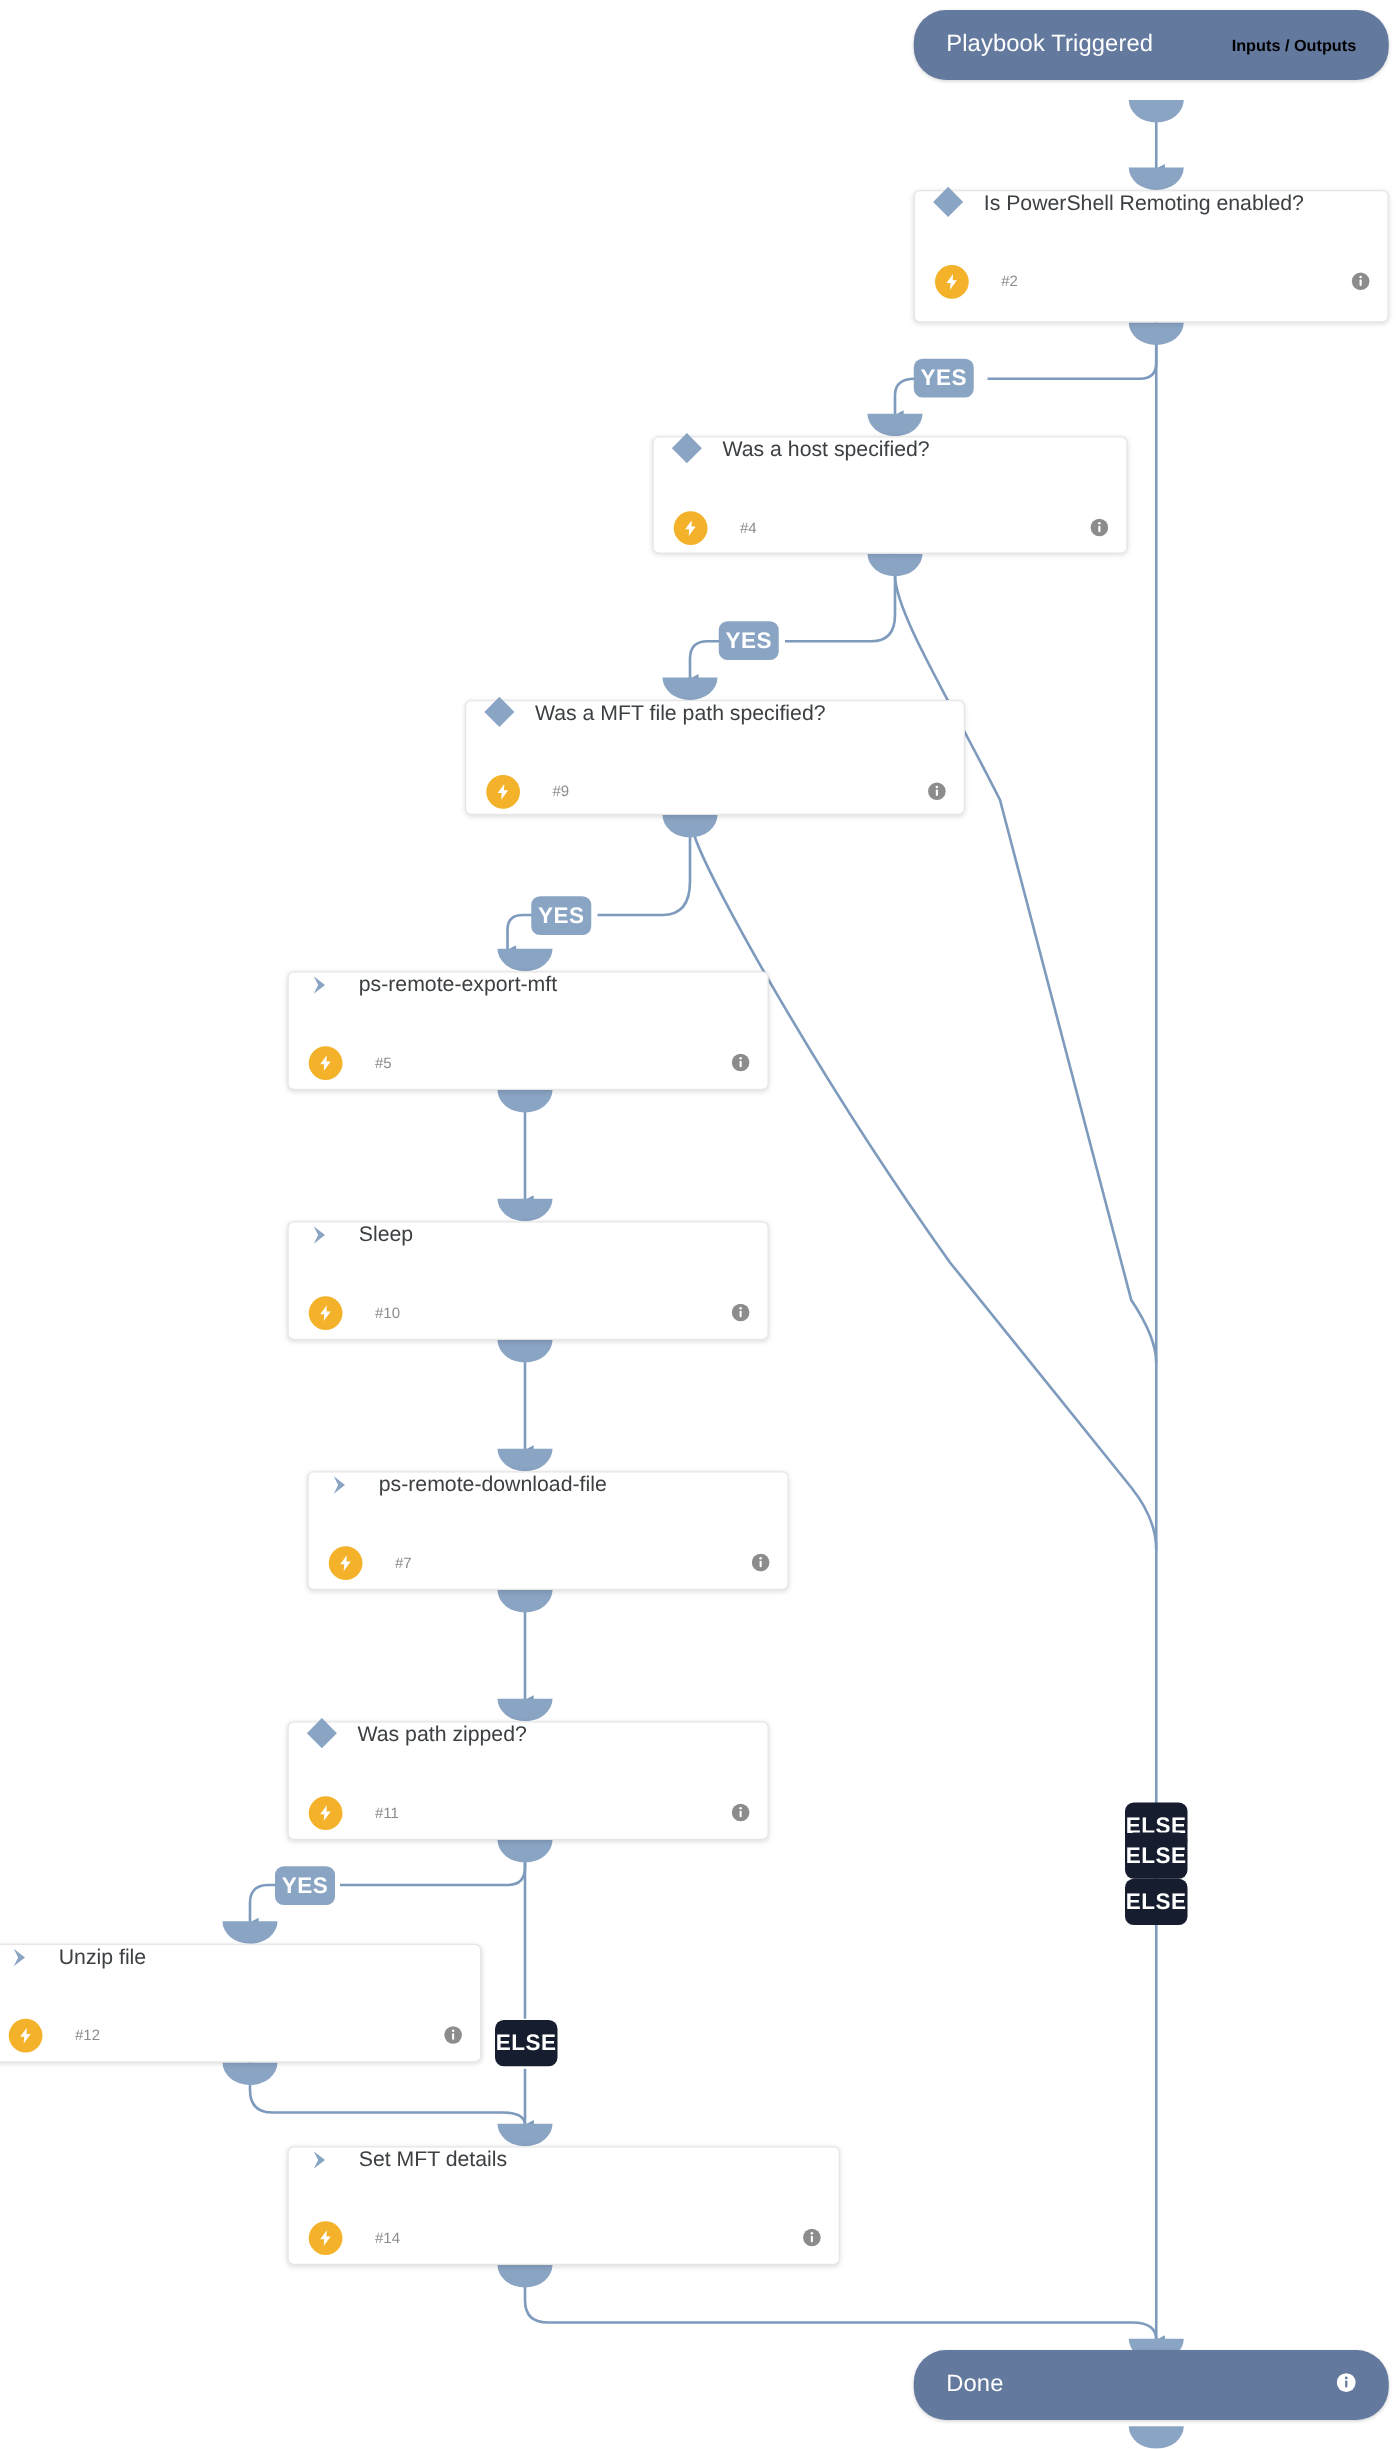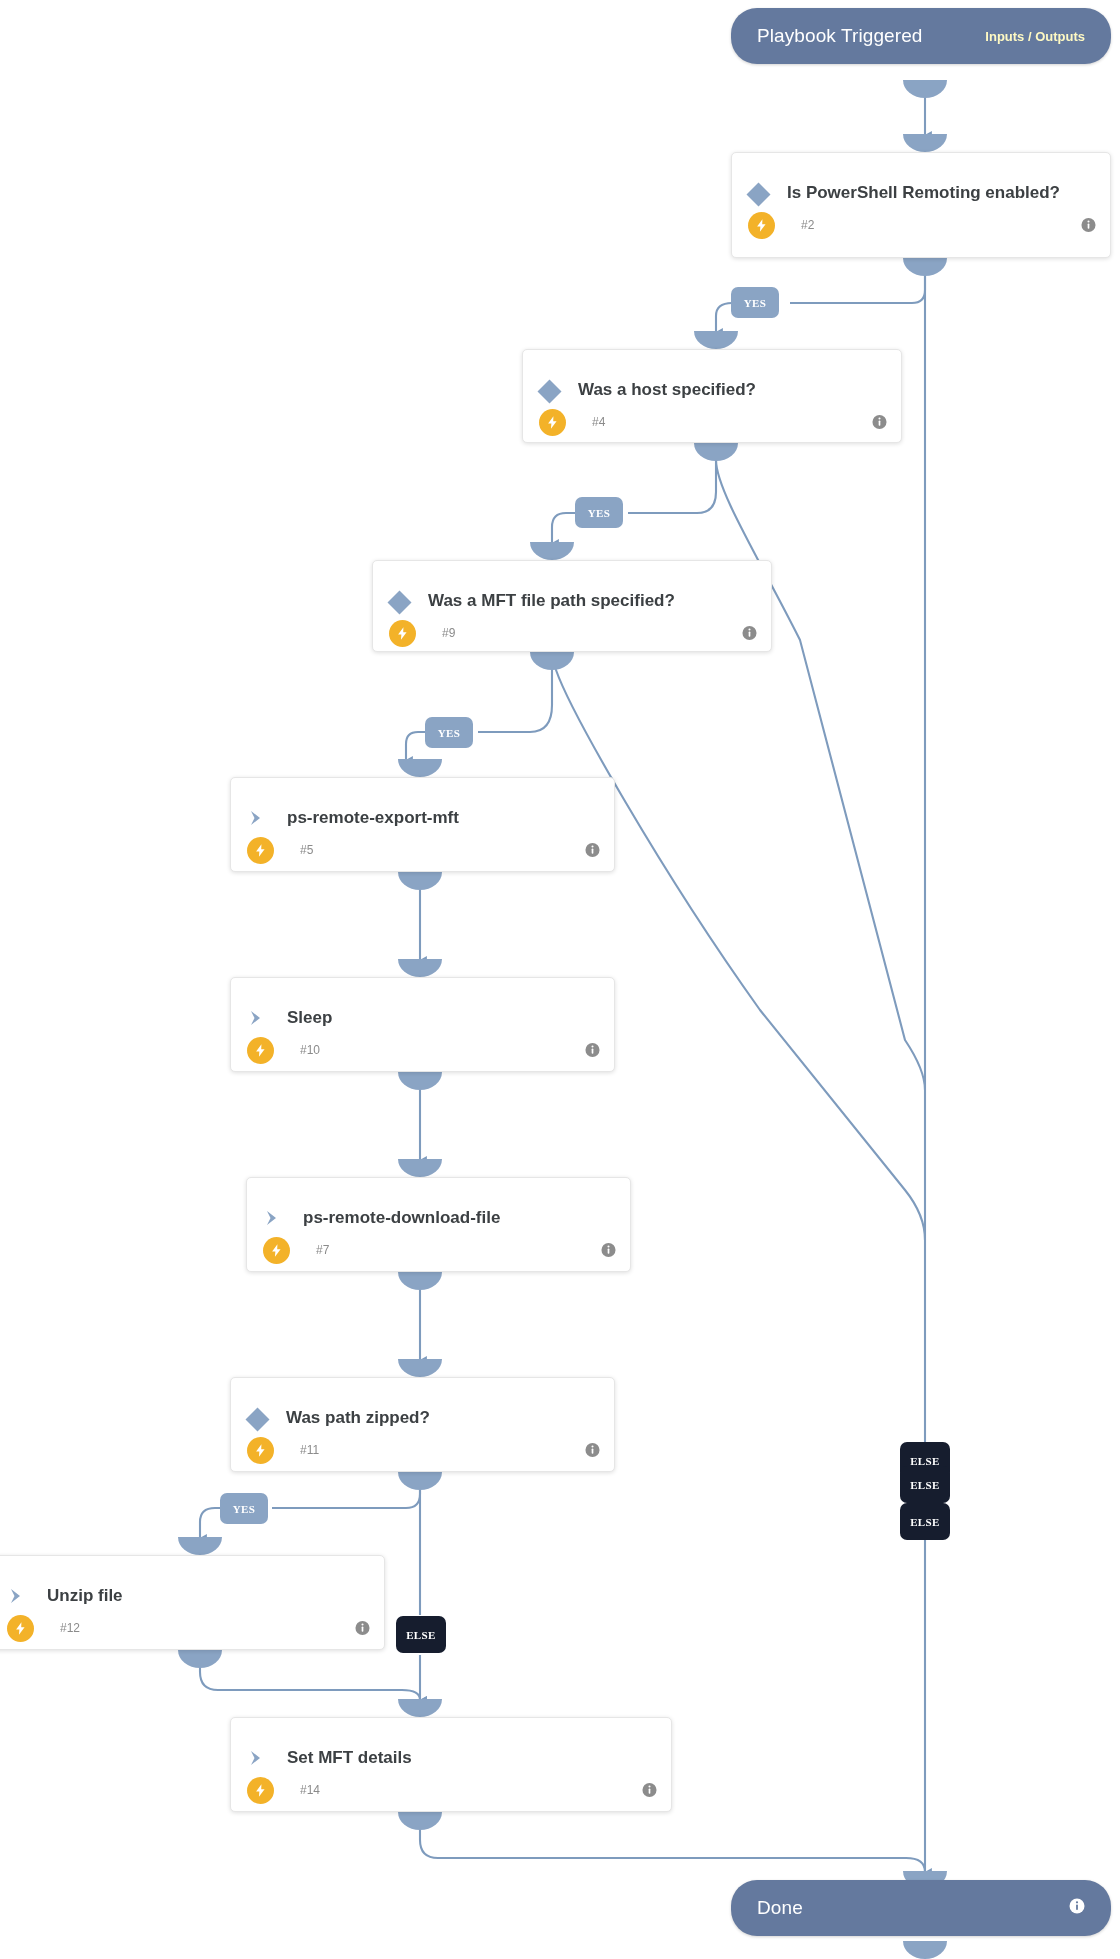--- a/index.html
+++ b/index.html
@@ -45,39 +45,38 @@
   }
   .pill .pill-right {
     margin-left: auto;
     display: flex;
     align-items: center;
     gap: 10px;
   }
   .pill .pill-io {
     font-size: 13px;
     font-weight: bold;
-    color: #fef9c3;
+    color: #000000;
     white-space: nowrap;
   }
 
   
   .card {
     position: absolute;
     background: #ffffff;
     border: 1px solid #e6e6e6;
     border-radius: 5px;
     box-shadow: 0 1px 4px rgba(0,0,0,0.13);
     z-index: 5;
   }
   .card-row-top {
     display: flex;
-    align-items: flex-end;
+    align-items: flex-start;
     height: 50px;
     padding: 0 16px;
-    font-weight: bold;
   }
   .card-row-bottom {
     display: flex;
     align-items: center;
     height: 44px;
     padding: 0 16px;
     position: relative;
   }
   .card-title {
     font-size: 17px;
@@ -122,25 +121,24 @@
     align-items: center;
     justify-content: center;
   }
 
   
   .lbl {
     position: absolute;
     display: flex;
     align-items: center;
     justify-content: center;
-    font-size: 11px;
+    font-size: 18px;
     font-weight: bold;
     letter-spacing: 0.4px;
     z-index: 8;
-    font-family: Liberation Serif, serif;
   }
   .lbl-yes {
     background: #8aa4c4;
     color: #ffffff;
     border-radius: 7px;
     width: 48px;
     height: 31px;
   }
   .lbl-else {
     background: #161d2e;

